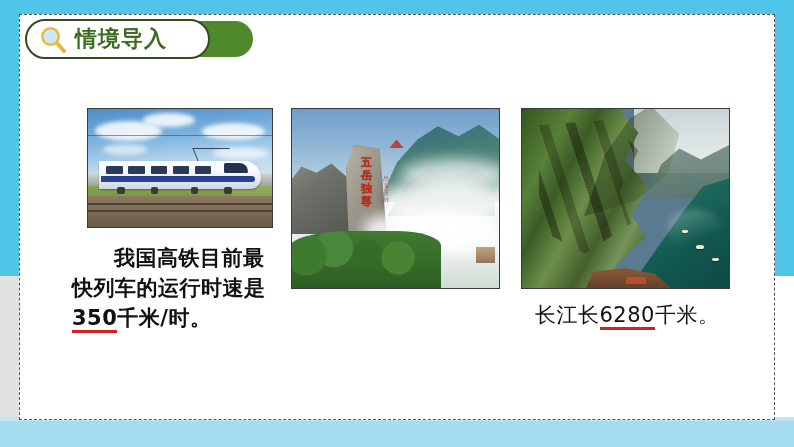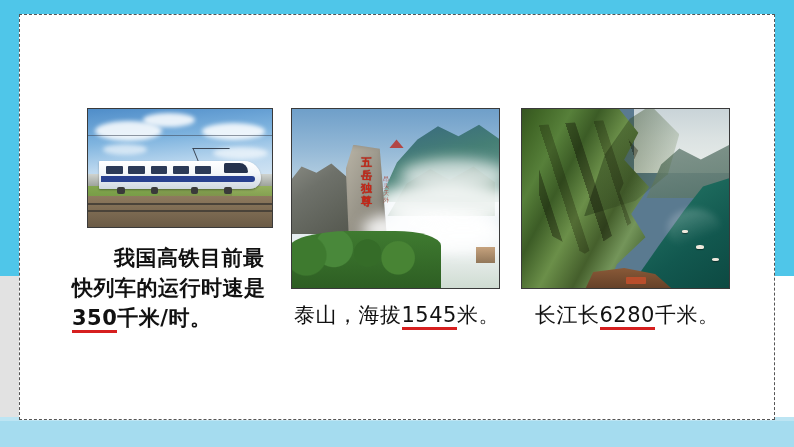--- a/index.html
+++ b/index.html
@@ -364,20 +364,31 @@
 
   <div class="band-top"></div>
   <div class="band-left"></div>
   <div class="band-right"></div>
   <div class="band-left-lower"></div>
   <div class="band-right-lower"></div>
   <div class="band-bottom-inner"></div>
   <div class="band-bottom"></div>
   <div class="dashed-frame"></div>
 
+  <div class="badge-wrap">
+    <div class="badge-green"></div>
+    <div class="badge-pill"></div>
+    <span class="badge-icon">
+      <svg width="28" height="27" viewBox="0 0 28 27" aria-hidden="true">
+        <line x1="17" y1="16" x2="25" y2="25" stroke="#E8B93A" stroke-width="4" stroke-linecap="round"></line>
+        <circle cx="11.5" cy="10.5" r="8.2" fill="#CFE8F7" stroke="#E8B93A" stroke-width="2.4"></circle>
+      </svg>
+    </span>
+    <span class="badge-label">情境导入</span>
+  </div>
 
 
   <div class="photo" id="photo-train">
     <div class="ph-inner">
       <div class="train-sky"></div>
       <div class="cloud c1"></div>
         <div class="cloud c2"></div>
         <div class="cloud c3"></div>
       <div class="cloud c4"></div>
         <div class="cloud c5"></div>
@@ -438,21 +449,18 @@
       <div class="boat b3"></div>
       <div class="yz-shore"></div>
       <div class="yz-shore-roof"></div>
     </div>
   </div>
 
   <div class="caption" id="cap-train">
     <span>我国高铁目前最快列车的运行时速是</span><span class="num-underline">350</span><span>千米/时。</span>
   </div>
 
-  <div class="caption" id="cap-taishan">
-    <span>泰山，海拔</span><span class="num-underline">1545</span><span>米。</span>
-  </div>
 
   <div class="caption" id="cap-yangtze">
     <span>长江长</span><span class="num-underline">6280</span><span>千米。</span>
   </div>
 
 </div>
 
 </body></html>

